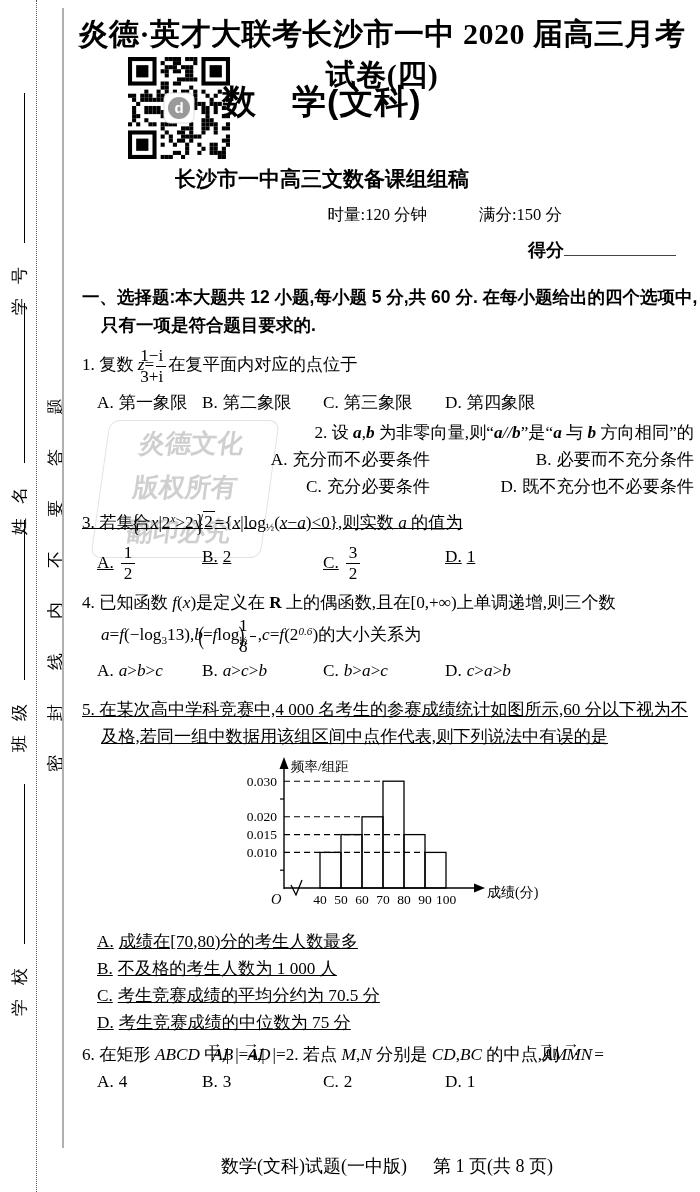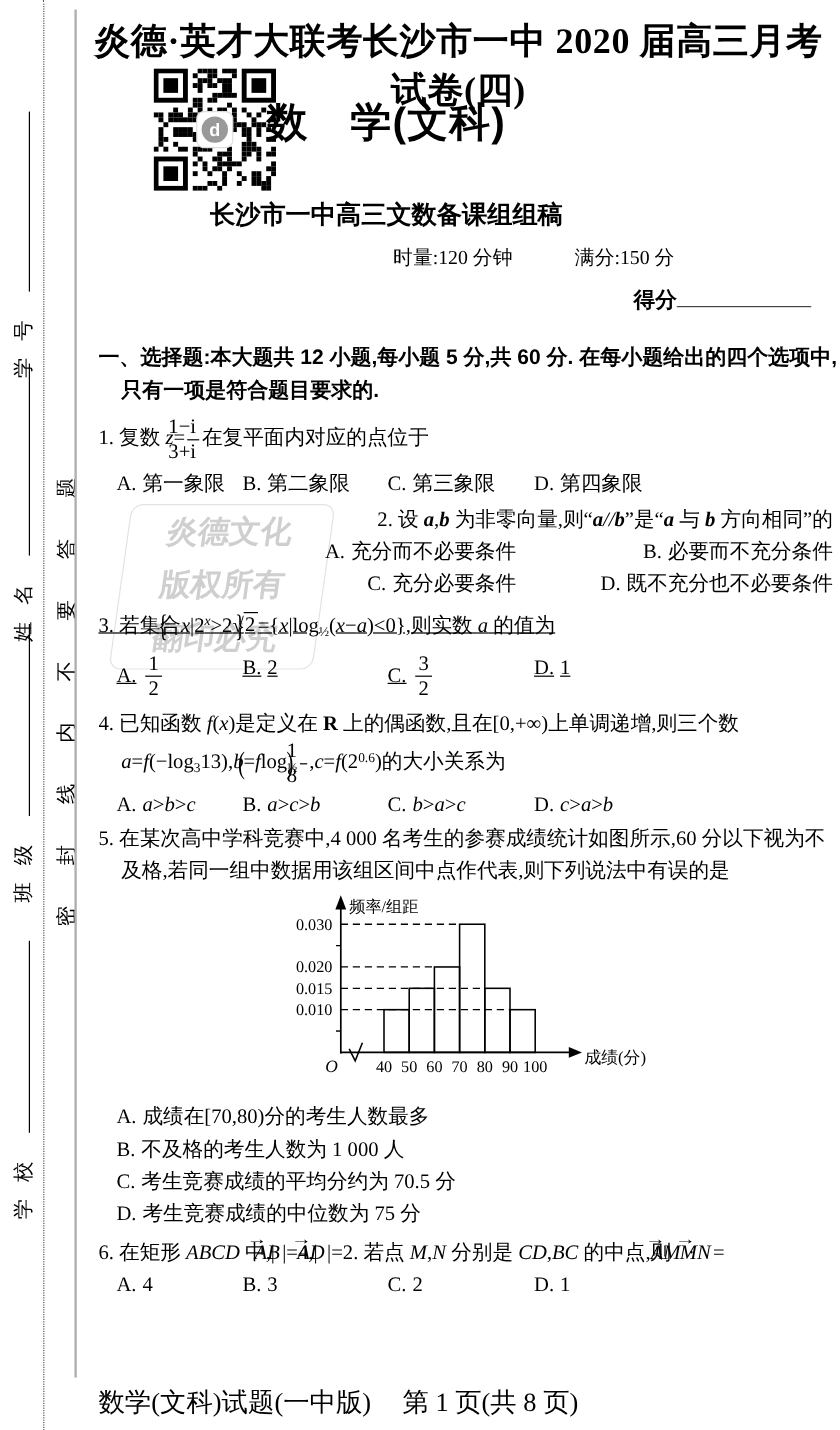--- a/index.html
+++ b/index.html
@@ -46,45 +46,45 @@
          font-size:17.5px; line-height:28px; padding-left:19px; text-indent:-19px; }
   .qs { position:absolute; left:82px; top:341px; width:612px; z-index:1;
         font-size:17.2px; line-height:27px; }
   .stem { padding-left:19px; text-indent:-19px; }
   .optrow { display:grid; margin-left:15px; }
   .g4 { grid-template-columns:105px 121px 122px 1fr; }
   .g2 { grid-template-columns:333px 1fr; }
   .optline { margin-left:15px; }
   .olbl { margin-right:5px; }
   .q2 { margin-top:3px;text-align:right; } .q3 { margin-top:5px;text-decoration:underline; } .q4 { margin-top:5px; }
-  .q5 { margin-top:1px; } .q6 { margin-top:5px; }
+  .q5 { margin-top:12px;text-decoration:underline; } .q6 { margin-top:5px; }
   .q1 .stem { margin-top:5px; margin-bottom:2px; }
   .q3 .stem { margin-bottom:3px; }
   .chartwrap { margin:4px 0 4px 148px; }
   svg { font-family:"Liberation Serif","DejaVu Serif",serif; }
 
   
-  sup { font-size:0.65em; vertical-align:0.5em; }
+  sup { font-size:0.65em; vertical-align:0.5em;font-style:italic; }
   sub { font-size:0.65em; vertical-align:-0.3em; }
   .it  { font-style:italic; }
   .bit { font-style:italic; font-weight:bold; }
   .bd  { font-weight:bold; }
   .fr { display:inline-flex; flex-direction:column; vertical-align:middle;
         text-align:center; margin:0 2px; line-height:1.15; }
   .fr .nu { border-bottom:1.2px solid #000; padding:0 3px; }
   .fr .de { padding:0 3px; }
   .vec { position:relative; display:inline-block; font-style:italic; margin:0 2px; }
   .vec::after { content:"→"; position:absolute; left:50%; top:-0.8em;
                 transform:translateX(-50%) scaleX(1.4); font-size:0.72em; font-style:normal; }
   .sqrt { white-space:nowrap; }
   .sq-r { border-top:1.1px solid #000; padding:0 2px 0 1px; }
   .tb { display:inline-block; transform:scaleY(1.5); vertical-align:-1px; font-weight:normal; }
 
   
-  .footer { position:absolute; left:82px; top:1154px; width:610px; font-size:22px; }
+  .footer { position:absolute; left:82px; top:1154px; width:610px; text-align:center; font-size:18px; }
   .footer .fr-part { margin-left:26px; }
 </style>
 </head>
 <body>
 
 <div class="page">
 
   <div class="side-label lbl-id"><span>学号</span><span class="fill-line w150"></span></div>
   <div class="side-label lbl-name"><span>姓名</span><span class="fill-line w160"></span></div>
   <div class="side-label lbl-class"><span>班级</span><span class="fill-line w160"></span></div>

